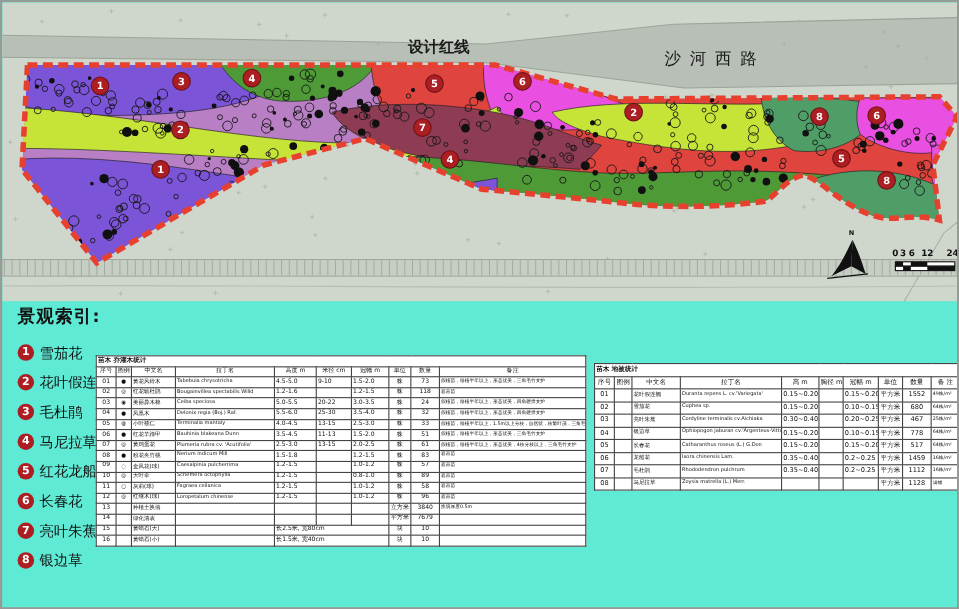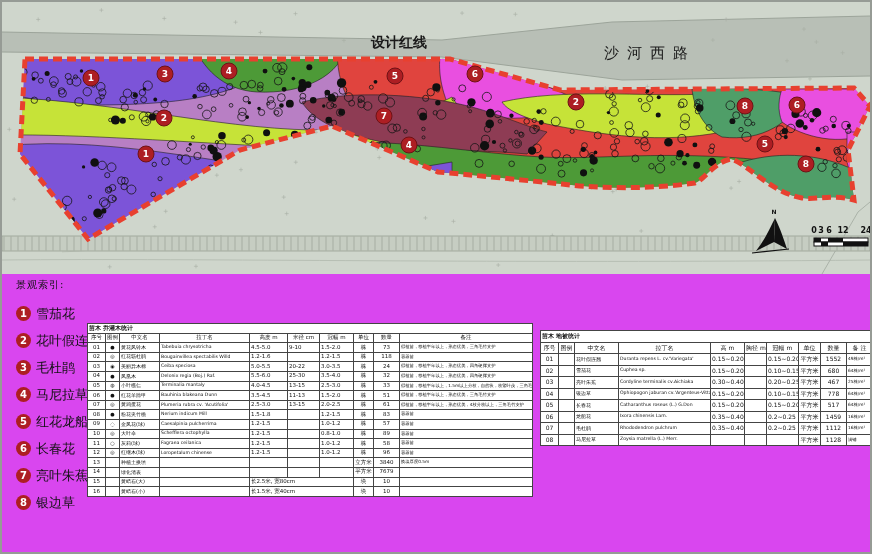--- a/index.html
+++ b/index.html
@@ -1,22 +1,22 @@
 <!DOCTYPE html>
 <html><head>
 <meta charset="utf-8">
 <style>
   html,body{margin:0;padding:0;background:#fff;}
-  #stage{position:relative;width:872px;height:554px;background:#d946ef;overflow:hidden;
+  #stage{position:relative;width:872px;height:554px;background:#5eead4;overflow:hidden;
          border:2px solid #969b95;box-sizing:border-box;
          font-family:"DejaVu Sans","Liberation Sans",sans-serif;}
   #plan-wrap{position:absolute;left:0;top:0;width:868px;height:272px;}
   
   #legend{position:absolute;left:14px;top:276px;width:120px;}
-  .legend-title{font-size:10px;font-weight:normal;color:#111;letter-spacing:1px;margin-bottom:8px;}
+  .legend-title{font-size:16px;font-weight:bold;color:#111;letter-spacing:1px;margin-bottom:8px;}
   .legend-item{display:flex;align-items:center;height:27px;}
   .legend-num{width:15px;height:15px;border-radius:50%;background:#ad1e23;color:#fff;
               font-size:10px;font-weight:bold;display:flex;align-items:center;justify-content:center;
               margin-right:5px;flex:0 0 auto;}
   .legend-label{font-size:13px;color:#111;white-space:nowrap;}
   
   .stat-table{position:absolute;border-collapse:collapse;table-layout:fixed;background:#fff;}
   .stat-table td{border:1px solid #444;padding:0 1px;overflow:hidden;white-space:nowrap;
                  color:#111;line-height:1.05;vertical-align:middle;}
   #shrub-table{left:85px;top:321px;width:445px;}

